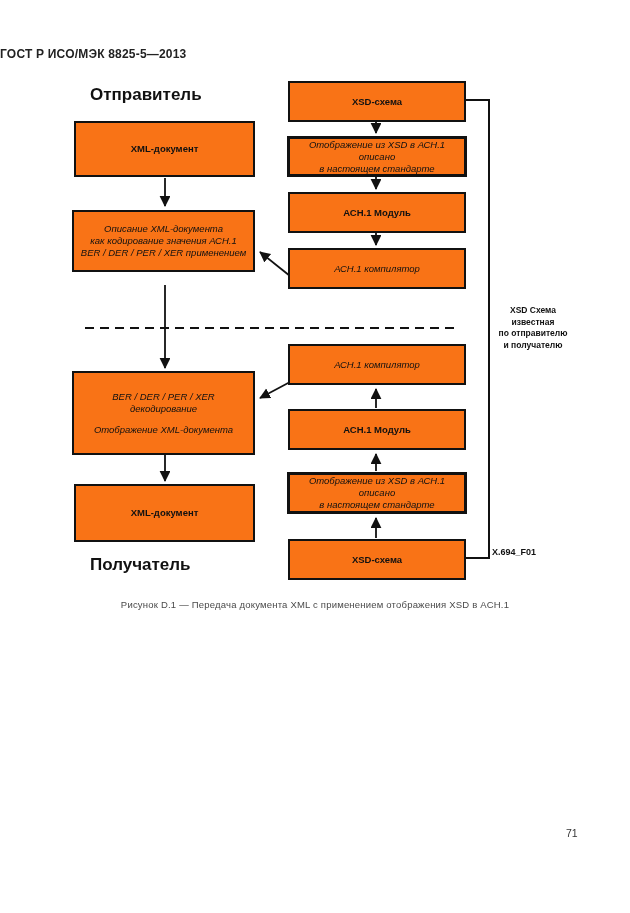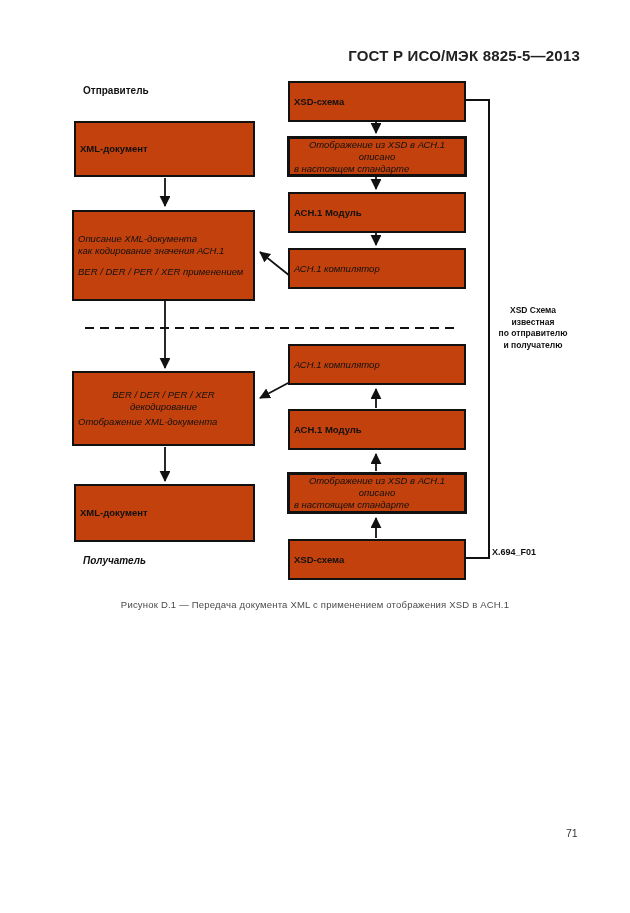--- a/index.html
+++ b/index.html
@@ -5,26 +5,26 @@
   * { margin:0; padding:0; box-sizing:border-box; }
   html,body { width:630px; height:913px; }
   body {
     font-family:"Liberation Sans", sans-serif;
     background:#ffffff; color:#1a1a1a;
     position:relative; overflow:hidden;
   }
   .page { position:absolute; inset:0; background:#fff; }
   .hdr {
     position:absolute; top:47px; left:0; right:50px;
-    text-align:right; font-weight:bold; font-size:15px; letter-spacing:.2px; color:#222;
+    font-weight:bold; font-size:12px; letter-spacing:.2px; color:#222;
   }
-  .lbl { position:absolute; font-weight:bold; font-size:10px; color:#111; }
+  .lbl { position:absolute; font-weight:bold; font-size:17px; color:#111;margin-left:7px; }
   .box {
-    position:absolute; border:2px solid #111; background:#c2410c;
-    display:flex; flex-direction:column; align-items:flex-start; justify-content:center;
+    position:absolute; border:2px solid #111; background:#f97316;
+    display:flex; flex-direction:column; align-items:center; justify-content:center;
     text-align:center; font-size:9.5px; color:#111; line-height:12px; padding:16px 4px;
   }
   .box.thick { border-width:3px; }
   .bold { font-weight:bold; }
   .bi { font-weight:normal; font-style:italic; }
   .gap { height:9px; }
   svg.conn { position:absolute; left:0; top:0; pointer-events:none; }
   .sidenote {
     position:absolute; left:494px; top:305px; width:78px;
     text-align:center; font-weight:bold; font-size:8.5px; line-height:11.5px; color:#111;
@@ -64,34 +64,34 @@
 
     <line x1="290" y1="276" x2="260" y2="252" stroke="#111" stroke-width="1.8" marker-end="url(#ah)"></line>
     <line x1="290" y1="382" x2="260" y2="398" stroke="#111" stroke-width="1.8" marker-end="url(#ah)"></line>
 
     <line x1="85" y1="328" x2="458" y2="328" stroke="#111" stroke-width="2.2" stroke-dasharray="9 6"></line>
 
     <polyline points="466,100 489,100 489,558 466,558" fill="none" stroke="#111" stroke-width="2"></polyline>
   </svg>
 
   <div class="lbl" style="left:83px; top:85px;">Отправитель</div>
-  <div class="lbl" style="left:83px; top:555px;font-style:italic;">Получатель</div>
+  <div class="lbl" style="left:83px; top:555px;">Получатель</div>
 
   <div class="box bold" style="left:74px; top:121px; width:181px; height:56px;">
     <span>XML-документ</span>
   </div>
 
-  <div class="box" style="left:72px; top:210px; width:183px; height:91px;">
+  <div class="box" style="left:72px; top:210px; width:183px; height:62px;">
     <span class="bi">Описание XML-документа</span>
     <span class="bi">как кодирование значения АСН.1</span>
     <span class="gap"></span>
     <span class="bi">BER / DER / PER / XER применением</span>
   </div>
 
-  <div class="box" style="left:72px; top:371px; width:183px; height:75px;">
+  <div class="box" style="left:72px; top:371px; width:183px; height:84px;">
     <span class="bi">BER / DER / PER / XER декодирование</span>
     <span class="gap"></span>
     <span class="bi">Отображение XML-документа</span>
   </div>
 
   <div class="box bold" style="left:74px; top:484px; width:181px; height:58px;">
     <span>XML-документ</span>
   </div>
 
   <div class="box bold" style="left:288px; top:81px; width:178px; height:41px;">

